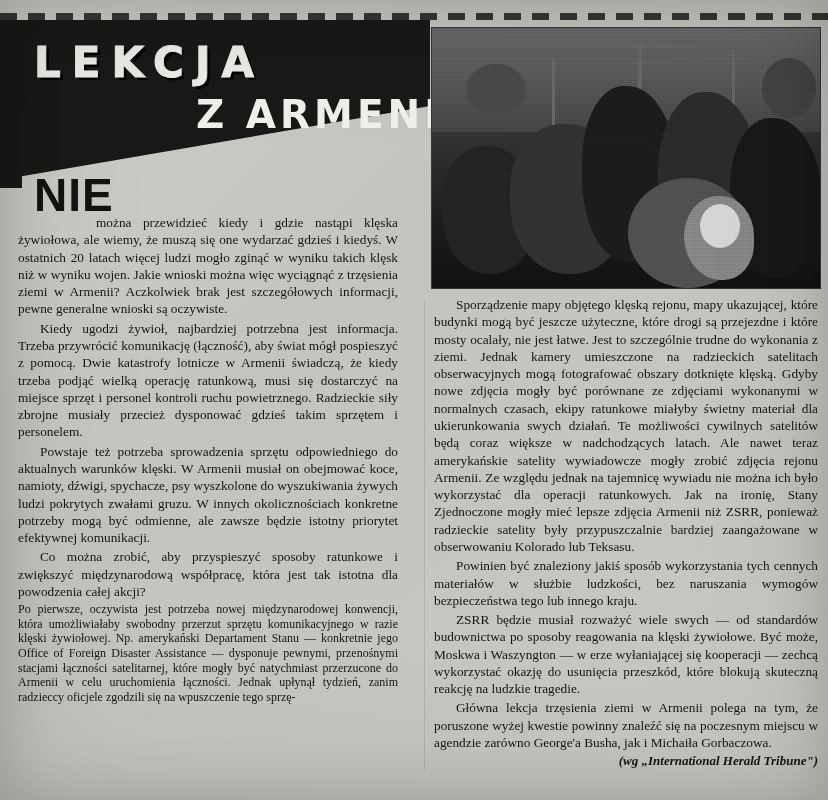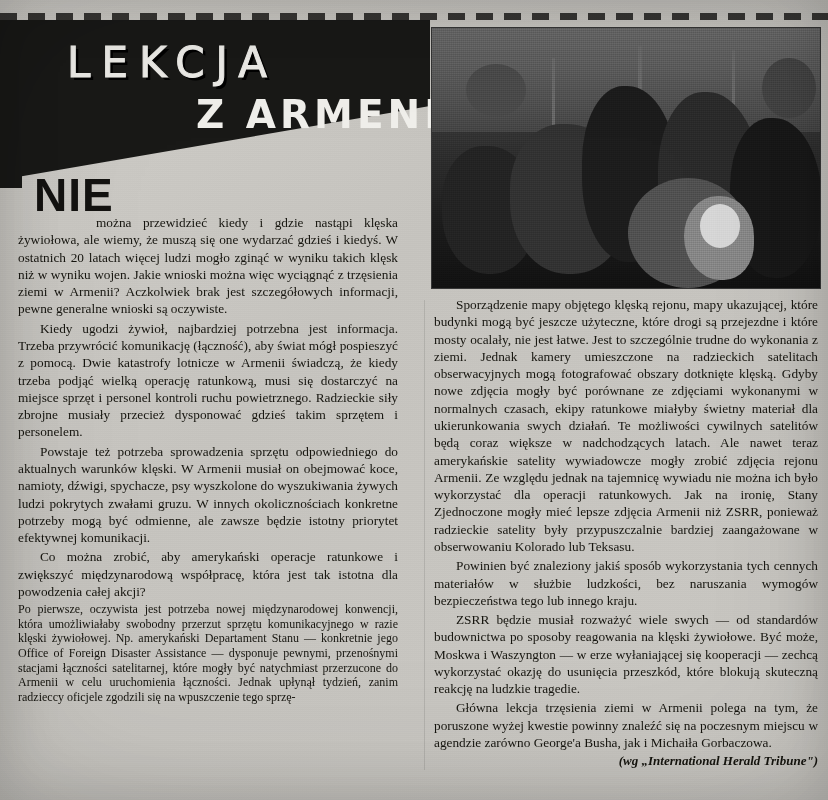--- a/index.html
+++ b/index.html
@@ -31,25 +31,24 @@
   }
   .wedge2{
     position:absolute;left:0;top:20px;width:430px;height:168px;
     background:#191917;
     clip-path:polygon(0 0, 22px 0, 22px 168px, 0 168px);
   }
   
   .mast-l{
     position:absolute;left:34px;top:38px;
     font-family:"DejaVu Sans", sans-serif;
-    font-weight:normal;font-size:42px;letter-spacing:11px;
+    font-weight:bold;font-size:42px;letter-spacing:11px;
     color:#ecebe7;
     -webkit-text-stroke:1px #ecebe7;
     text-shadow:3px 3px 0 #000;
-    margin-left:33px;
   }
   .mast-2{
     position:absolute;left:196px;top:92px;
     font-family:"DejaVu Sans", sans-serif;
     font-weight:bold;font-size:39px;letter-spacing:4px;
     color:#f0efeb;
   }
   
   .photo{
     position:absolute;left:432px;top:28px;width:388px;height:260px;
@@ -156,21 +155,21 @@
   </div>
 
   <div class="nie">NIE</div>
 
   <div class="vrule"></div>
 
   <div class="col col-left">
     <p class="noind"><span class="lead-pad"></span><span>można przewidzieć kiedy i gdzie nastąpi klęska żywiołowa, ale wiemy, że muszą się one wydarzać gdzieś i kiedyś. W ostatnich 20 latach więcej ludzi mogło zginąć w wyniku takich klęsk niż w wyniku wojen. Jakie wnioski można więc wyciągnąć z trzęsienia ziemi w Armenii? Aczkolwiek brak jest szczegółowych informacji, pewne generalne wnioski są oczywiste.</span></p>
     <p>Kiedy ugodzi żywioł, najbardziej potrzebna jest informacja. Trzeba przywrócić komunikację (łączność), aby świat mógł pospieszyć z pomocą. Dwie katastrofy lotnicze w Armenii świadczą, że kiedy trzeba podjąć wielką operację ratunkową, musi się dostarczyć na miejsce sprzęt i personel kontroli ruchu powietrznego. Radzieckie siły zbrojne musiały przecież dysponować gdzieś takim sprzętem i personelem.</p>
     <p>Powstaje też potrzeba sprowadzenia sprzętu odpowiedniego do aktualnych warunków klęski. W Armenii musiał on obejmować koce, namioty, dźwigi, spychacze, psy wyszkolone do wyszukiwania żywych ludzi pokrytych zwałami gruzu. W innych okolicznościach konkretne potrzeby mogą być odmienne, ale zawsze będzie istotny priorytet efektywnej komunikacji.</p>
-    <p>Co można zrobić, aby amerykański operacje ratunkowe i zwiększyć międzynarodową współpracę, która jest tak istotna dla powodzenia całej akcji?</p>
+    <p>Co można zrobić, aby przyspieszyć sposoby ratunkowe i zwiększyć międzynarodową współpracę, która jest tak istotna dla powodzenia całej akcji?</p>
     <p class="small noind">Po pierwsze, oczywista jest potrzeba nowej międzynarodowej konwencji, która umożliwiałaby swobodny przerzut sprzętu komunikacyjnego w razie klęski żywiołowej. Np. amerykański Departament Stanu — konkretnie jego Office of Foreign Disaster Assistance — dysponuje pewnymi, przenośnymi stacjami łączności satelitarnej, które mogły być natychmiast przerzucone do Armenii w celu uruchomienia łączności. Jednak upłynął tydzień, zanim radzieccy oficjele zgodzili się na wpuszczenie tego sprzę-</p>
   </div>
 
   <div class="col col-right">
     <p>Sporządzenie mapy objętego klęską rejonu, mapy ukazującej, które budynki mogą być jeszcze użyteczne, które drogi są przejezdne i które mosty ocalały, nie jest łatwe. Jest to szczególnie trudne do wykonania z ziemi. Jednak kamery umieszczone na radzieckich satelitach obserwacyjnych mogą fotografować obszary dotknięte klęską. Gdyby nowe zdjęcia mogły być porównane ze zdjęciami wykonanymi w normalnych czasach, ekipy ratunkowe miałyby świetny materiał dla ukierunkowania swych działań. Te możliwości cywilnych satelitów będą coraz większe w nadchodzących latach. Ale nawet teraz amerykańskie satelity wywiadowcze mogły zrobić zdjęcia rejonu Armenii. Ze względu jednak na tajemnicę wywiadu nie można ich było wykorzystać dla operacji ratunkowych. Jak na ironię, Stany Zjednoczone mogły mieć lepsze zdjęcia Armenii niż ZSRR, ponieważ radzieckie satelity były przypuszczalnie bardziej zaangażowane w obserwowaniu Kolorado lub Teksasu.</p>
     <p>Powinien być znaleziony jakiś sposób wykorzystania tych cennych materiałów w służbie ludzkości, bez naruszania wymogów bezpieczeństwa tego lub innego kraju.</p>
     <p>ZSRR będzie musiał rozważyć wiele swych — od standardów budownictwa po sposoby reagowania na klęski żywiołowe. Być może, Moskwa i Waszyngton — w erze wyłaniającej się kooperacji — zechcą wykorzystać okazję do usunięcia przeszkód, które blokują skuteczną reakcję na ludzkie tragedie.</p>
     <p>Główna lekcja trzęsienia ziemi w Armenii polega na tym, że poruszone wyżej kwestie powinny znaleźć się na poczesnym miejscu w agendzie zarówno George'a Busha, jak i Michaiła Gorbaczowa.</p>
     <p class="sig">(wg „International Herald Tribune")</p>
   </div>

